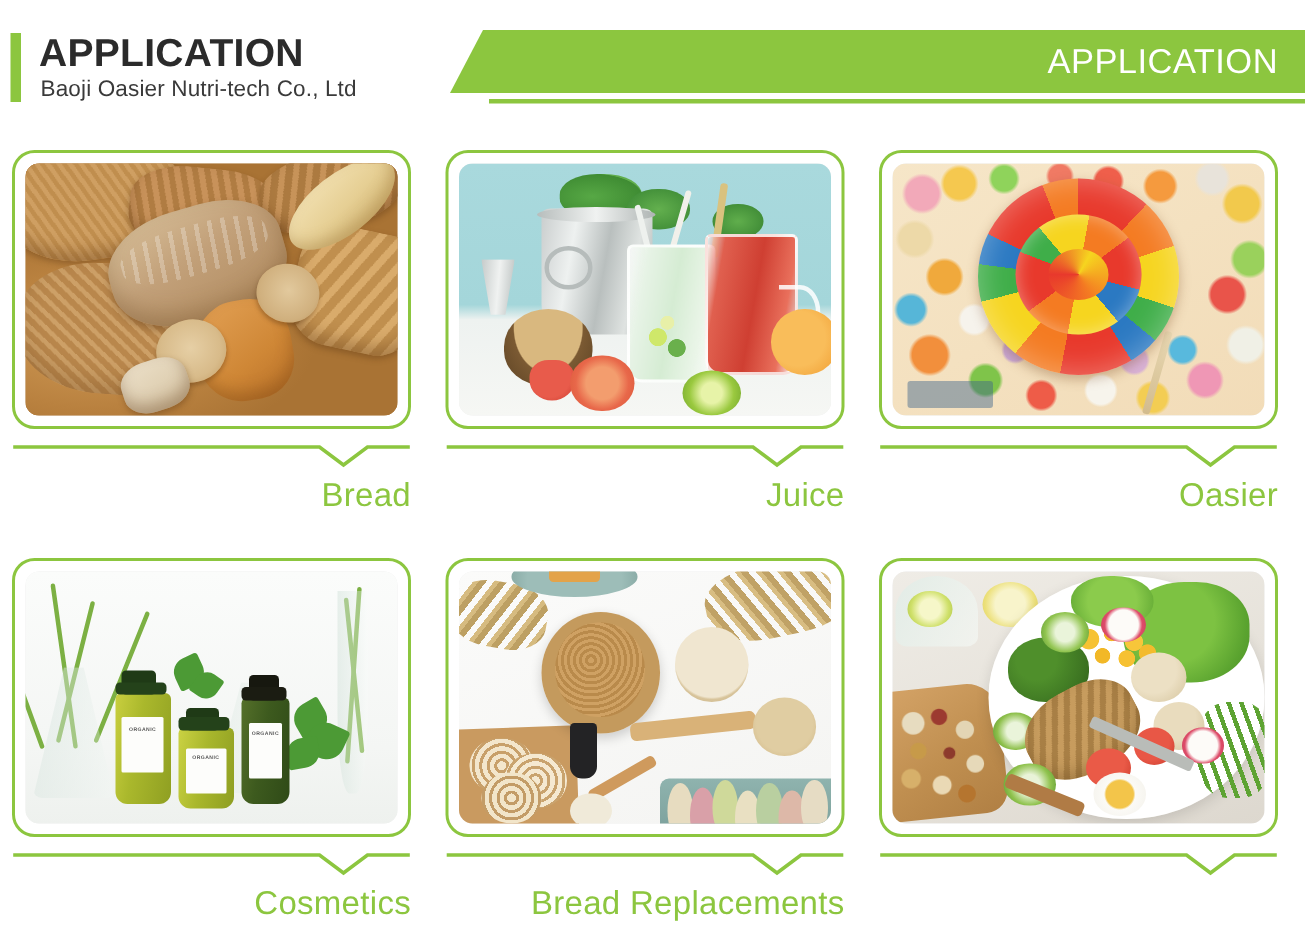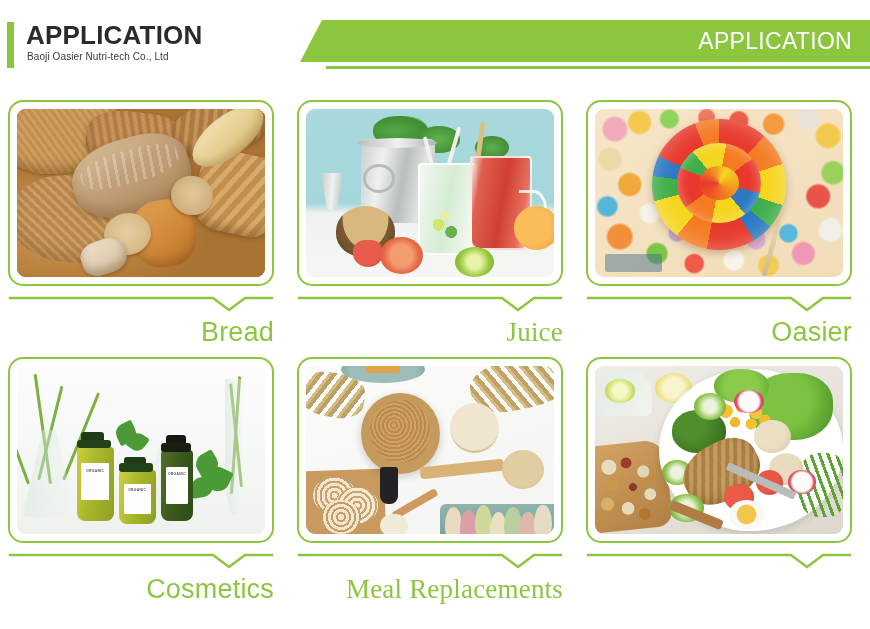--- a/index.html
+++ b/index.html
@@ -16,58 +16,58 @@
   .hdr-accent-bar {
     position: absolute; left: 7px; top: 22px; width: 7px; height: 46px;
     background: #8CC63F;
   }
   .hdr-title {
     position: absolute; left: 26px; top: 20px;
     font-size: 26px; font-weight: bold; color: #2b2b2b; letter-spacing: .2px;
   }
   .hdr-sub {
     position: absolute; left: 27px; top: 51px;
-    font-size: 10px; color: #3a3a3a; letter-spacing: .1px;
+    font-size: 15px; color: #3a3a3a; letter-spacing: .1px;
   }
   .hdr-banner {
     position: absolute; left: 300px; top: 20px; width: 570px; height: 42px;
     background: #8CC63F;
     clip-path: polygon(22px 0, 570px 0, 570px 42px, 0 42px);
   }
   .hdr-banner-label {
     position: absolute; right: 18px; top: 50%; transform: translateY(-50%);
     color: #ffffff; font-size: 23px; letter-spacing: .3px; font-weight: normal;
   }
   .hdr-underline {
     position: absolute; left: 326px; top: 66px; width: 544px; height: 3px;
     background: #8CC63F;
   }
 
   
   .grid { position: absolute; left: 0; top: 92px; width: 870px; height: 537px; }
   .cell { position: absolute; width: 276px; }
-  .col0 { left: 8px; }  .col1 { left: 297px; font-family: Liberation Serif, serif; } .col2 { left: 586px; }
-  .row0 { top: 8px; }   .row1 { top: 265px; }
+  .col0 { left: 8px; }  .col1 { left: 297px; } .col2 { left: 586px; }
+  .row0 { top: 8px; }   .row1 { top: 280px; }
 
   .card-frame {
     position: relative; width: 266px; height: 186px;
     border: 2px solid #8CC63F; border-radius: 15px;
     padding: 7px; background: #fff;
   }
   .photo {
     position: relative; width: 100%; height: 100%;
     border-radius: 9px; overflow: hidden; background: #eee;
   }
 
   
   .caption-rule { position: relative; width: 266px; height: 18px; margin-top: 9px; }
   .caption-rule svg { display: block; }
   .caption-label {
     width: 266px; text-align: right; margin-top: 4px;
-    color: #8CC63F; font-size: 27px; letter-spacing: .2px; white-space: nowrap;
+    color: #8CC63F; font-size: 22px; letter-spacing: .2px; white-space: nowrap;
   }
 
   
   .layer { position: absolute; }
 
   
   .bread-bg { inset: 0; background:
       radial-gradient(ellipse 60% 45% at 18% 70%, #cf9a56 0%, #b9813f 60%, #a97334 100%),
       radial-gradient(ellipse 45% 35% at 70% 20%, #c08b4a 0%, #a9722f 70%),
       linear-gradient(150deg,#c58f50 0%,#b07a3a 45%,#c59256 100%); }
@@ -512,21 +512,21 @@
           <div class="layer pasta" style="left:92%; top:83%; background:#e6dcc4;"></div>
           <div class="layer spoon-sm"></div>
             <div class="layer spoon-sm-b"></div>
         </div>
       </div>
       <div class="caption-rule">
         <svg width="266" height="18" viewBox="0 0 266 18">
           <path d="M2 3 H205 L221 15 L237 3 H264" fill="none" stroke="#8CC63F" stroke-width="2.4" stroke-linecap="square" stroke-linejoin="miter"></path>
         </svg>
       </div>
-      <div class="caption-label">Meal Replacements</div>
+      <div class="caption-label">Bread Replacements</div>
     </div>
 
     <div class="cell col2 row1">
       <div class="card-frame">
         <div class="photo">
           <div class="layer cat-bg"></div>
           <div class="layer glass-lemon"></div>
             <div class="layer lemon-slice"></div>
             <div class="layer lemon-half"></div>
           <div class="layer wood-board"></div>

